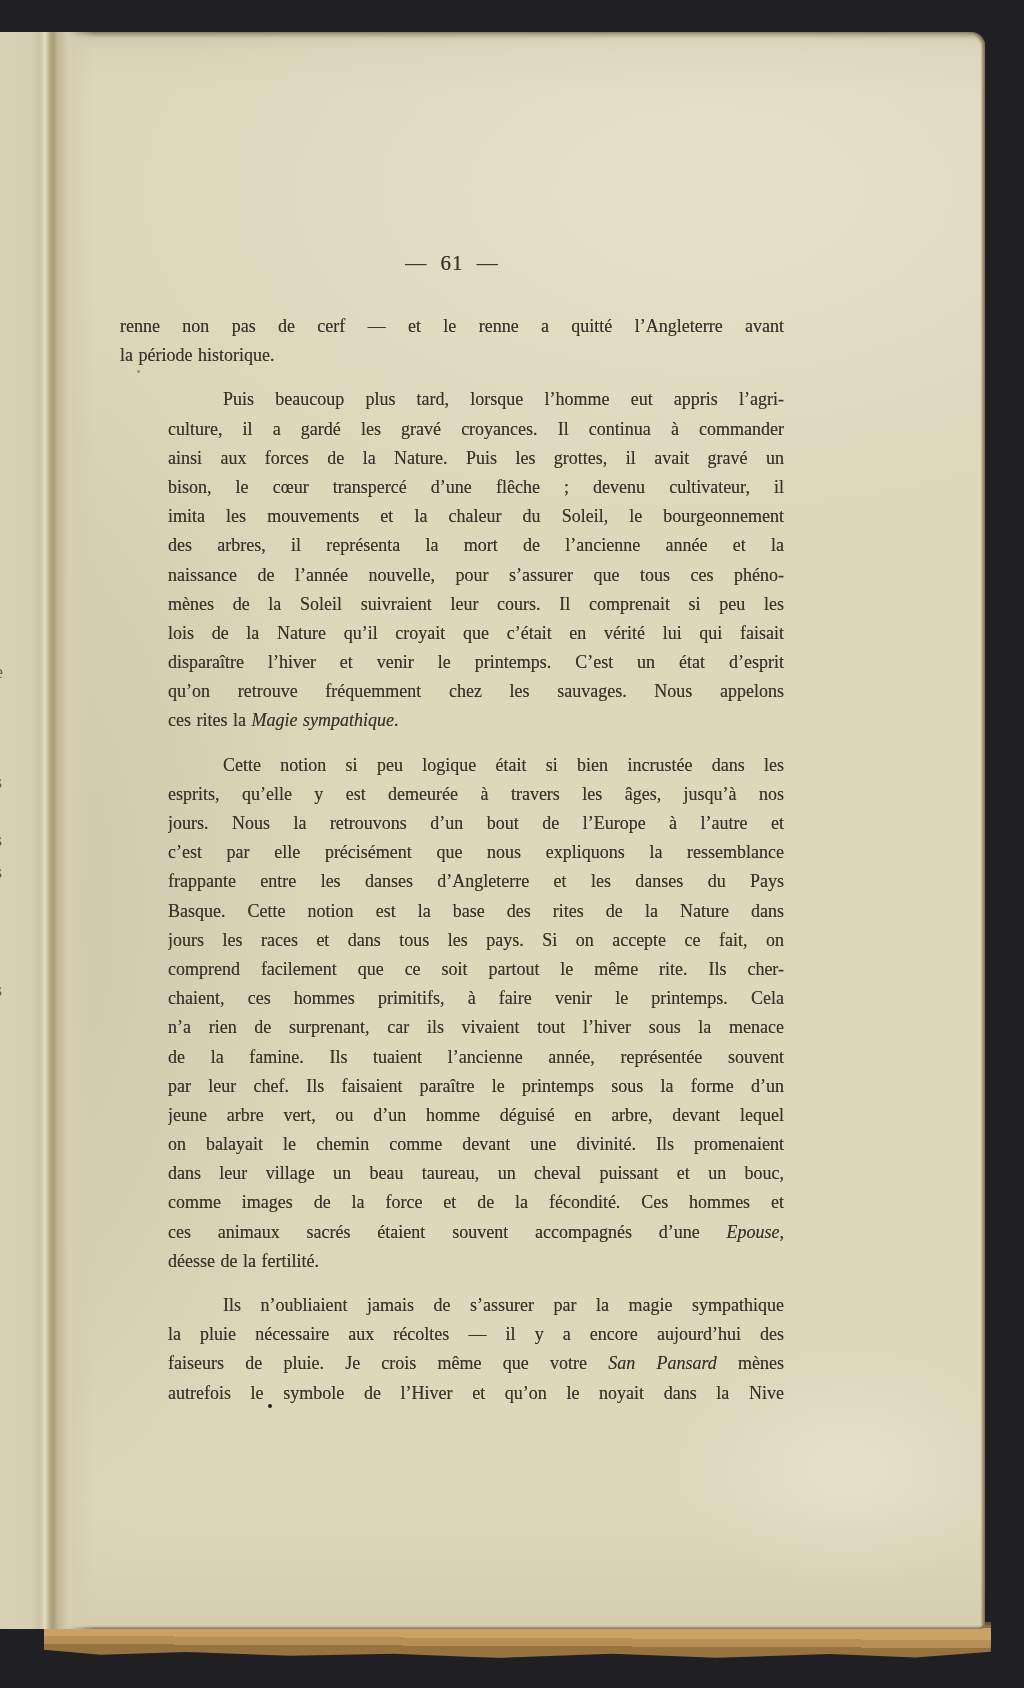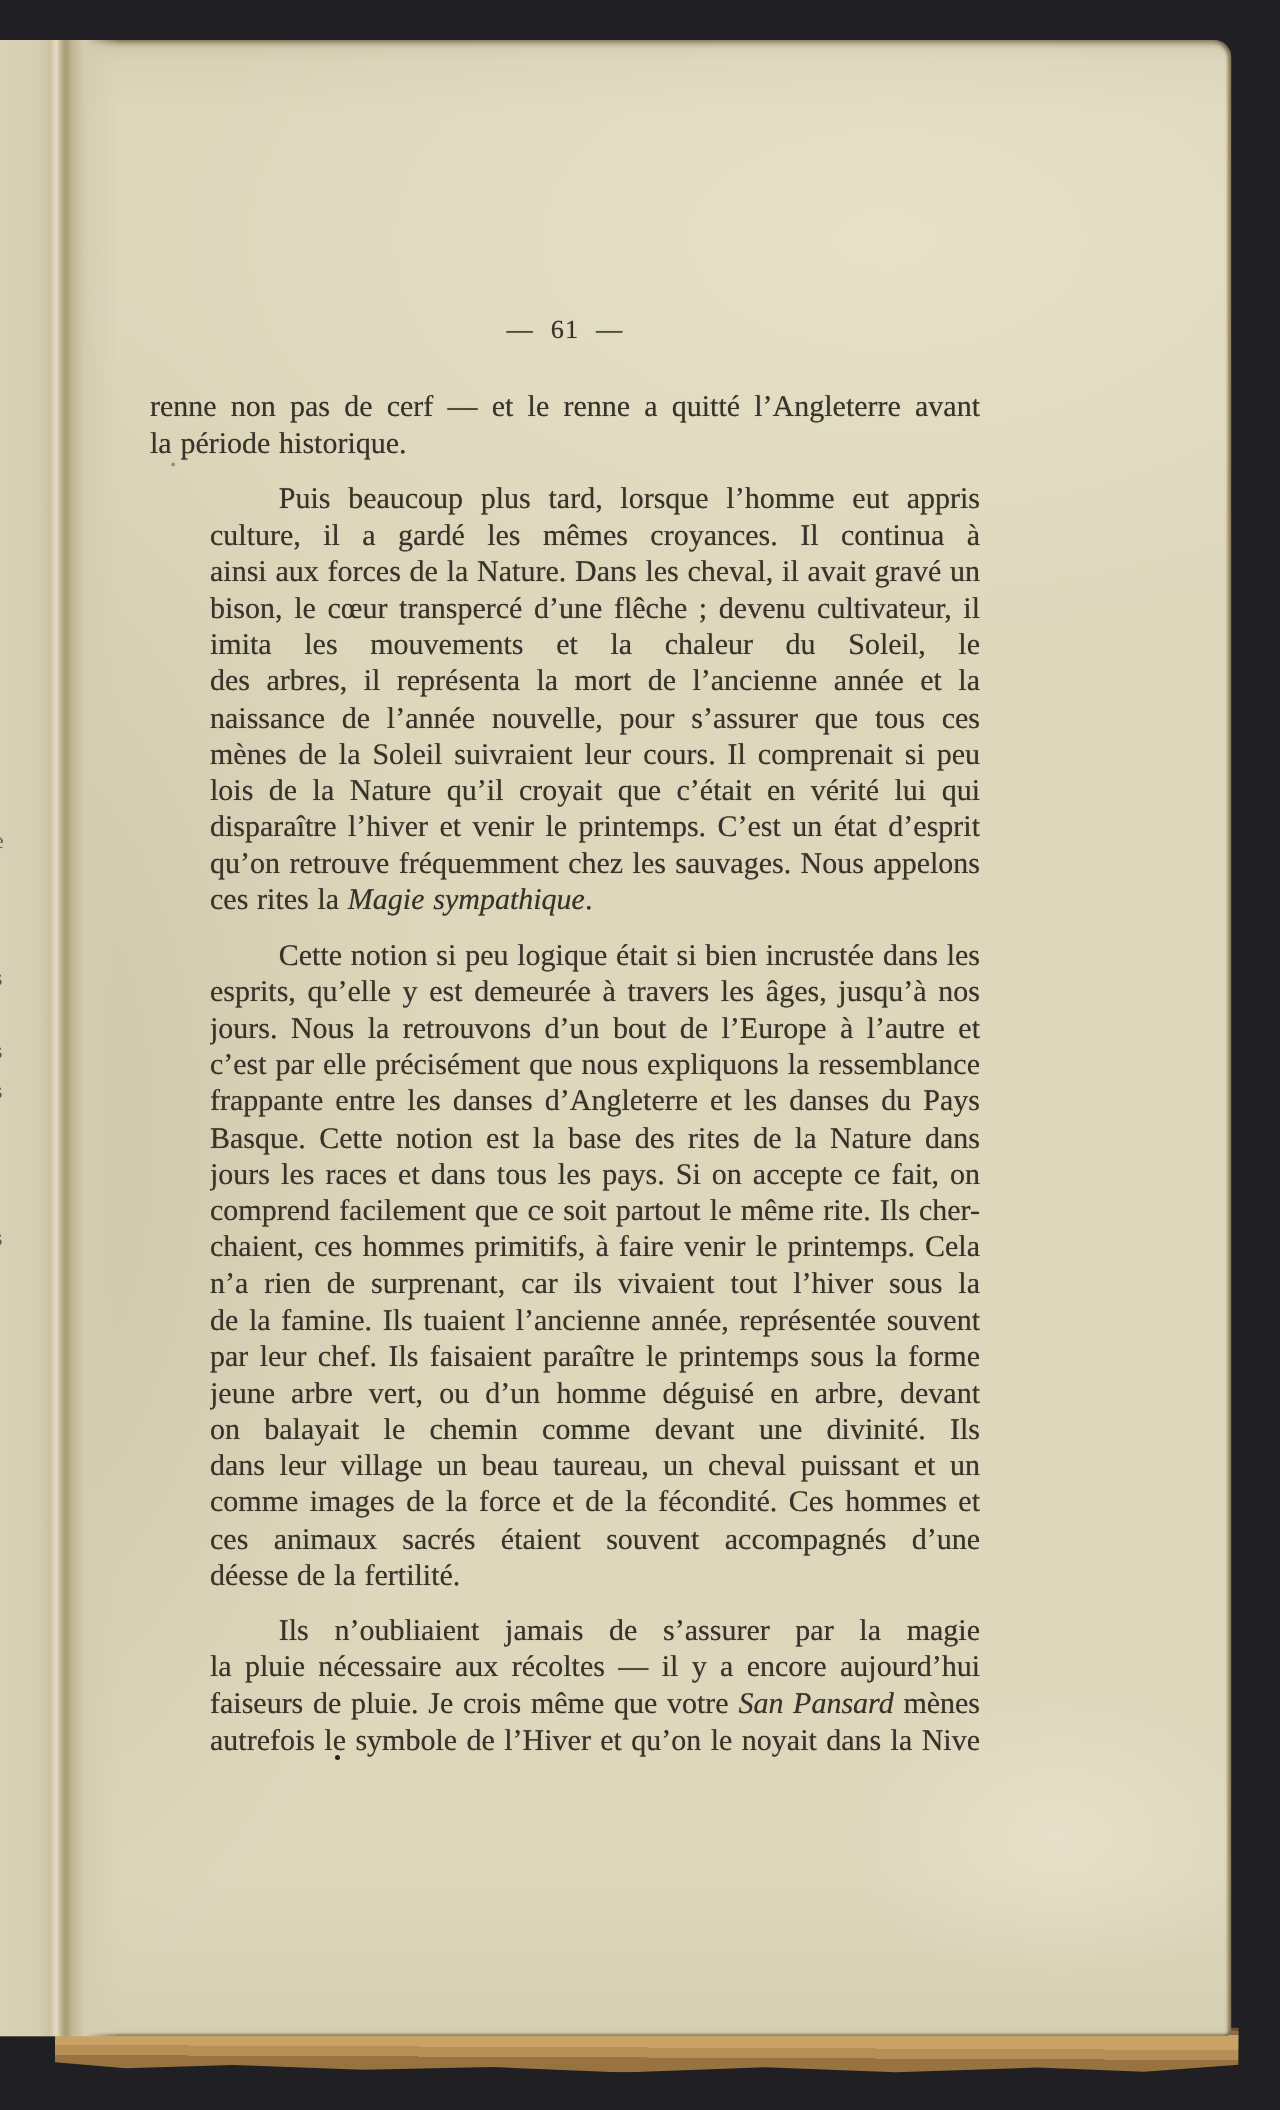--- a/index.html
+++ b/index.html
@@ -48,21 +48,21 @@
   
   .text-col{position:absolute;left:120px;top:216px;width:664px;color:#38332a;}
   .page-number{
     height:30px;line-height:30px;text-align:center;font-size:21px;
     word-spacing:7px;letter-spacing:1px;margin-bottom:34px;
     text-shadow:0 0 .6px rgba(56,51,42,.65);
   }
   .paragraph{margin:0;}
   .paragraph + .paragraph{margin-top:15px;margin-left:48px;}
   .line{
-    height:29.2px;line-height:29.2px;font-size:24px;overflow:hidden;
+    height:29.2px;line-height:29.2px;font-size:18px;overflow:hidden;
     text-align:justify;text-align-last:justify;word-spacing:1px;
     text-shadow:0 0 .6px rgba(56,51,42,.6);
   }
   .line.end{text-align-last:left;}
   .paragraph.indent .line:first-child{text-indent:55px;}
   .it{font-style:italic;}
 </style>
 </head>
 <body>
 
@@ -87,22 +87,22 @@
 
     <div class="text-col">
       <div class="page-number">— 61 —</div>
       <div id="paragraphs">
           <div class="paragraph">
             <div class="line"><span class="">renne non pas de cerf — et le renne a quitté l’Angleterre avant</span></div>
             <div class="line end"><span class="">la période historique.</span></div>
           </div>
           <div class="paragraph indent">
             <div class="line"><span class="">Puis beaucoup plus tard, lorsque l’homme eut appris l’agri-</span></div>
-            <div class="line"><span class="">culture, il a gardé les mêmes croyances. Il continua à commander</span></div>
-            <div class="line"><span class="">ainsi aux forces de la Nature. Dans les cheval, il avait gravé un</span></div>
+            <div class="line"><span class="">culture, il a gardé les gravé croyances. Il continua à commander</span></div>
+            <div class="line"><span class="">ainsi aux forces de la Nature. Puis les grottes, il avait gravé un</span></div>
             <div class="line"><span class="">bison, le cœur transpercé d’une flêche ; devenu cultivateur, il</span></div>
             <div class="line"><span class="">imita les mouvements et la chaleur du Soleil, le bourgeonnement</span></div>
             <div class="line"><span class="">des arbres, il représenta la mort de l’ancienne année et la</span></div>
             <div class="line"><span class="">naissance de l’année nouvelle, pour s’assurer que tous ces phéno-</span></div>
             <div class="line"><span class="">mènes de la Soleil suivraient leur cours. Il comprenait si peu les</span></div>
             <div class="line"><span class="">lois de la Nature qu’il croyait que c’était en vérité lui qui faisait</span></div>
             <div class="line"><span class="">disparaître l’hiver et venir le printemps. C’est un état d’esprit</span></div>
             <div class="line"><span class="">qu’on retrouve fréquemment chez les sauvages. Nous appelons</span></div>
             <div class="line end"><span class="">ces rites la </span><span class="it">Magie sympathique</span><span class="">.</span></div>
           </div>

